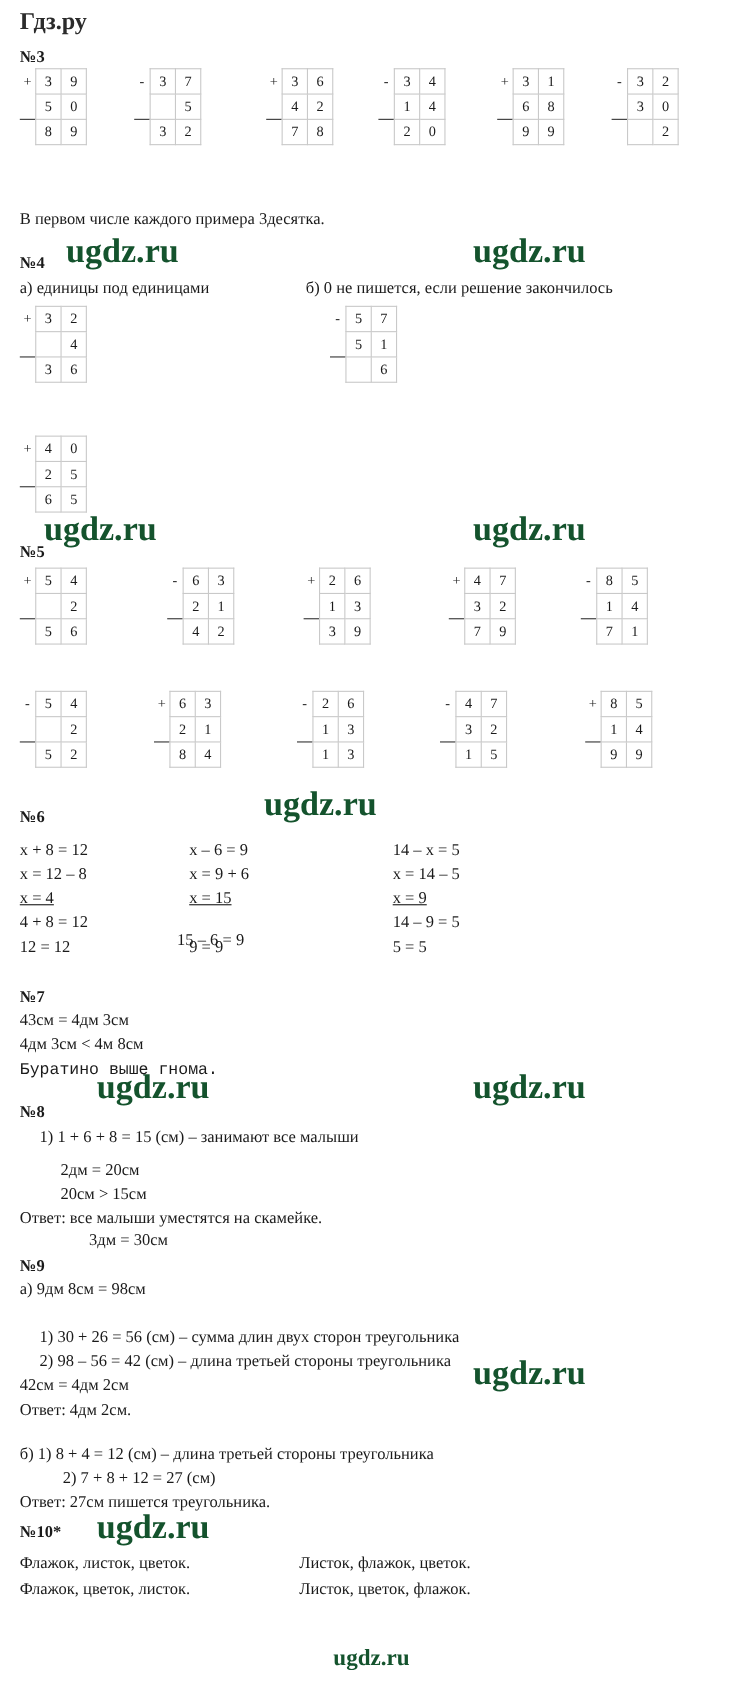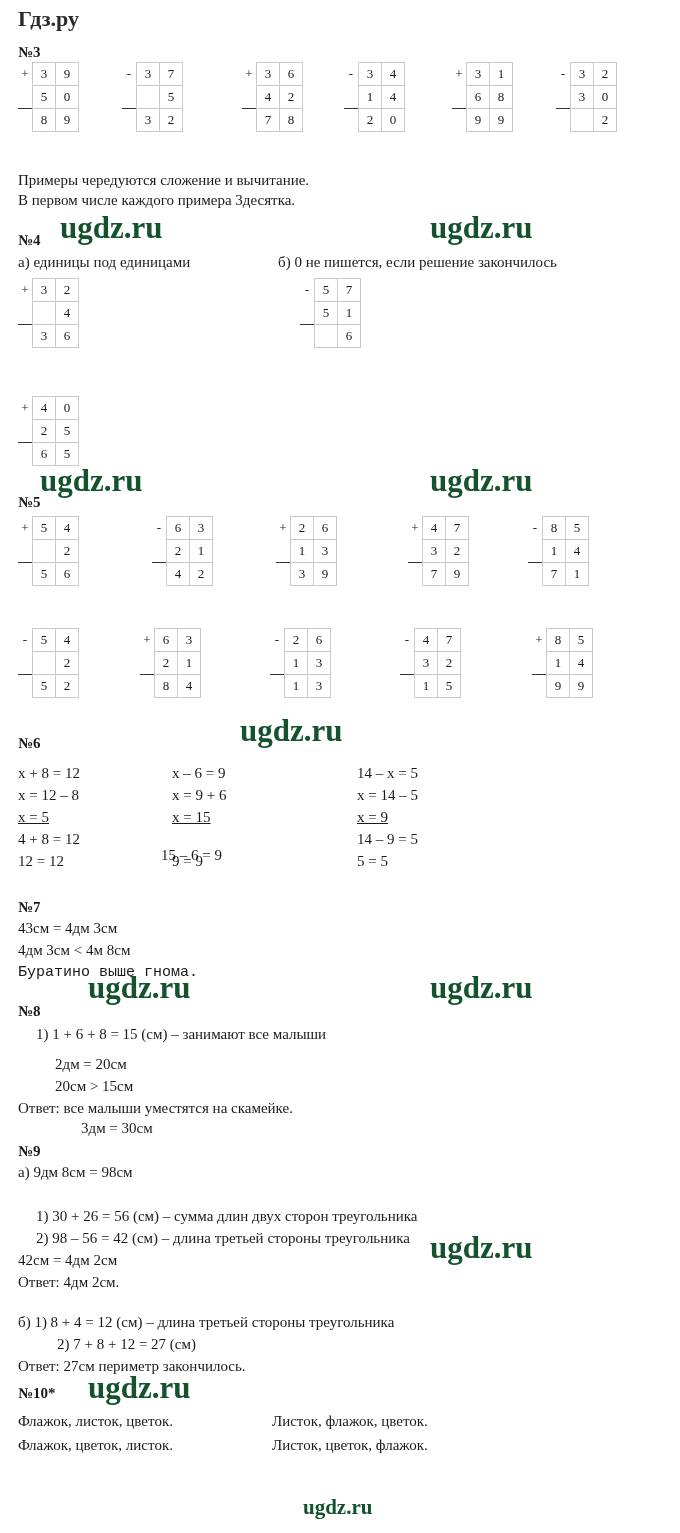--- a/index.html
+++ b/index.html
@@ -213,21 +213,20 @@
           </tr>
       <tr class="ruled">
             <td class="sign"></td>
           <td></td>
           <td>2</td>
           </tr>
     </tbody>
       </table>
   </div>
 
-  <div class="txt" style="left:18px; top:172px;">Примеры чередуются сложение и вычитание.</div>
   <div class="txt" style="left:18px; top:192px;">В первом числе каждого примера 3десятка.</div>
 
   <div class="sect-title" style="left:18px; top:232px;">№4</div>
   <div class="txt" style="left:18px; top:254px;">а) единицы под единицами</div>
   <div class="txt" style="left:278px; top:254px;">б) 0 не пишется, если решение закончилось</div>
 
   <div class="colsum" style="left:18px; top:278px;">
     <table>
       <tbody>
           <tr>
@@ -513,21 +512,21 @@
           <td>9</td>
           </tr>
     </tbody>
       </table>
   </div>
 
   <div class="sect-title" style="left:18px; top:735px;">№6</div>
 
   <div class="txt" style="left:18px; top:765px;">x + 8 = 12</div>
   <div class="txt" style="left:18px; top:787px;">x = 12 – 8</div>
-  <div class="txt uline" style="left:18px; top:809px;">x = 5</div>
+  <div class="txt uline" style="left:18px; top:809px;">x = 4</div>
   <div class="txt" style="left:18px; top:831px;">4 + 8 = 12</div>
   <div class="txt" style="left:18px; top:853px;">12 = 12</div>
 
   <div class="txt" style="left:172px; top:765px;">x – 6 = 9</div>
   <div class="txt" style="left:172px; top:787px;">x = 9 + 6</div>
   <div class="txt uline" style="left:172px; top:809px;">x = 15</div>
   <div class="txt" style="left:161px; top:831px;margin-top:16px;">15 – 6 = 9</div>
   <div class="txt" style="left:172px; top:853px;">9 = 9</div>
 
   <div class="txt" style="left:357px; top:765px;">14 – x = 5</div>
@@ -549,21 +548,21 @@
 
   <div class="sect-title" style="left:18px; top:1143px;">№9</div>
   <div class="txt" style="left:18px; top:1164px;">а) 9дм 8см = 98см</div>
   <div class="txt" style="left:36px; top:1120px;margin-left:45px;">3дм = 30см</div>
   <div class="txt" style="left:36px; top:1208px;">1) 30 + 26 = 56 (см) – сумма длин двух сторон треугольника</div>
   <div class="txt" style="left:36px; top:1230px;">2) 98 – 56 = 42 (см) – длина третьей стороны треугольника</div>
   <div class="txt" style="left:18px; top:1252px;">42см = 4дм 2см</div>
   <div class="txt" style="left:18px; top:1274px;">Ответ: 4дм 2см.</div>
   <div class="txt" style="left:18px; top:1314px;">б) 1) 8 + 4 = 12 (см) – длина третьей стороны треугольника</div>
   <div class="txt" style="left:36px; top:1336px;margin-left:21px;">2) 7 + 8 + 12 = 27 (см)</div>
-  <div class="txt" style="left:18px; top:1358px;">Ответ: 27см периметр закончилось.</div>
+  <div class="txt" style="left:18px; top:1358px;">Ответ: 27см пишется треугольника.</div>
 
   <div class="sect-title" style="left:18px; top:1385px;">№10*</div>
   <div class="txt" style="left:18px; top:1413px;">Флажок, листок, цветок.</div>
   <div class="txt" style="left:18px; top:1437px;">Флажок, цветок, листок.</div>
   <div class="txt" style="left:272px; top:1413px;">Листок, флажок, цветок.</div>
   <div class="txt" style="left:272px; top:1437px;">Листок, цветок, флажок.</div>
 
 </div>
 
 </body></html>

